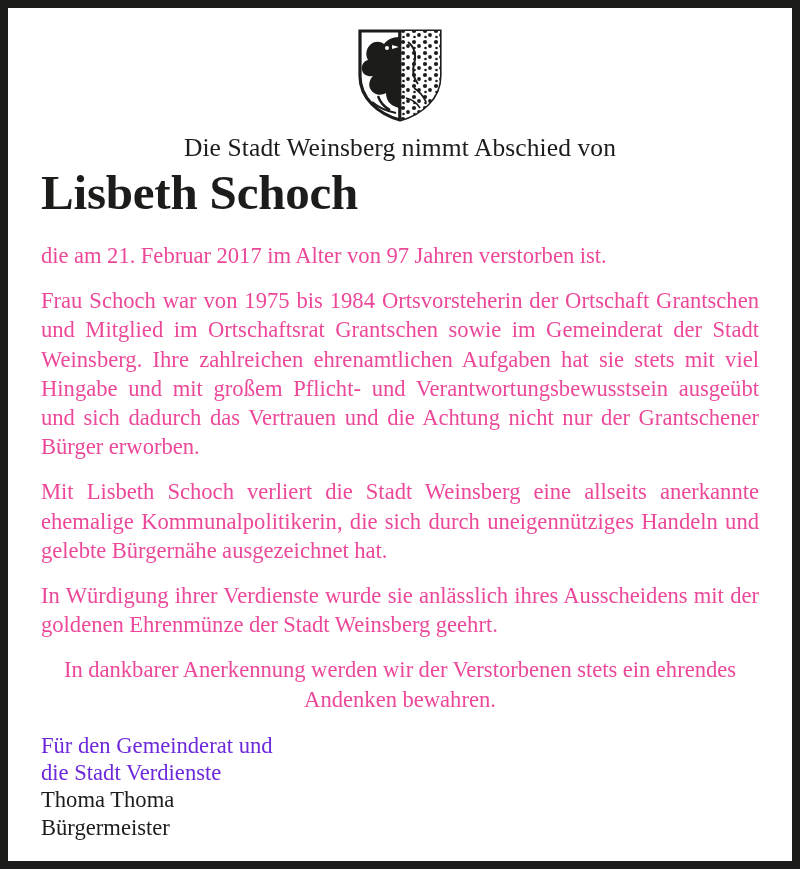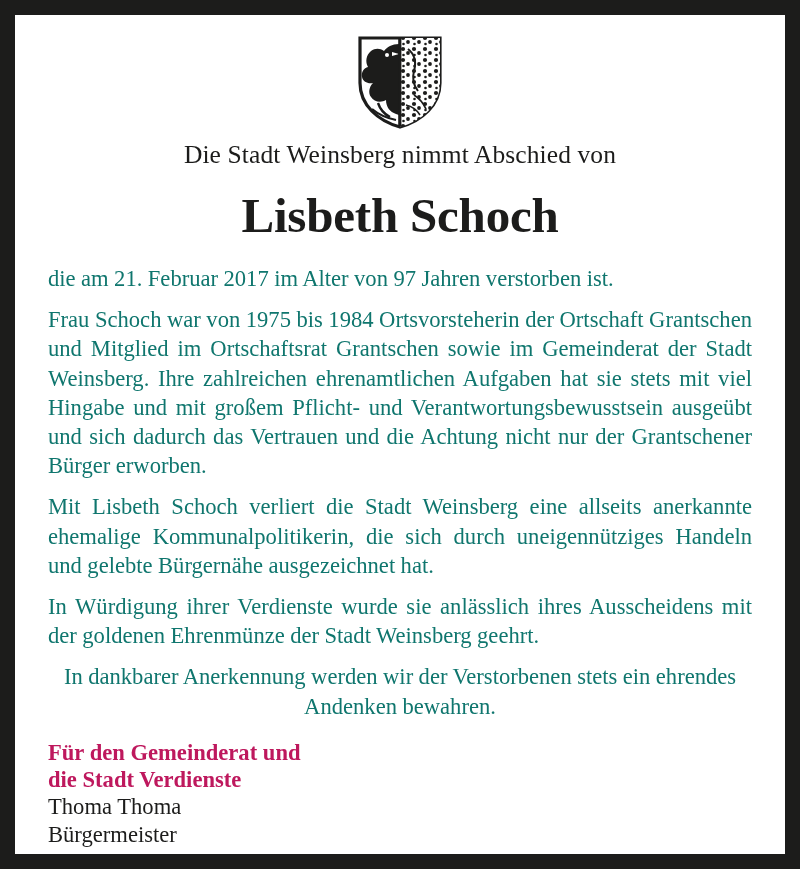--- a/index.html
+++ b/index.html
@@ -13,21 +13,21 @@
     font-family: "Liberation Serif", "DejaVu Serif", serif;
     overflow: hidden;
   }
 
   #notice {
     position: relative;
     box-sizing: border-box;
     width: 800px;
     height: 869px;
     background: #1c1c1b;
-    padding: 15px;
+    padding: 8px;
   }
 
   #paper {
     box-sizing: border-box;
     width: 100%;
     height: 100%;
     background: #ffffff;
     padding: 14px 33px 0 33px;
     position: relative;
   }
@@ -47,61 +47,60 @@
   
   .lede {
     text-align: center;
     font-size: 25.5px;
     line-height: 1.1;
     color: #1c1c1b;
     letter-spacing: 0.1px;
     margin-top: 2px;
   }
   .deceased-name {
-    text-align: center;
     font-size: 49px;
     font-weight: bold;
     line-height: 1.1;
     color: #1c1c1b;
-    margin-top: 20px;
+    margin-top: 4px;
     letter-spacing: -0.2px;
   }
 
   
   .body-block {
     margin-top: 21px;
   }
   .para {
     font-size: 22.6px;
     line-height: 29.2px;
-    color: #0f766e;
+    color: #ec4899;
     text-align: justify;
-    margin: 4px 0 12px 0;
+    margin: 16px 0 12px 0;
     -webkit-hyphens: none;
     hyphens: none;
     word-spacing: -0.2px;
   }
   .para:last-child { margin-bottom: 0; }
   .para.tight { text-align: center; }
 
   
   .signatures {
     display: flex;
     margin-top: 18px;
   }
   .sig-col {
     flex: 0 0 50%;
     box-sizing: border-box;
   }
   .sig-col.right { padding-left: 39px; }
   .sig-title {
     font-size: 22.6px;
     line-height: 27px;
-    font-weight: bold;
-    color: #be185d;
+    font-weight: normal;
+    color: #6d28d9;
   }
   .sig-name {
     font-size: 22.6px;
     line-height: 28px;
     color: #1c1c1b;
   }
   .sig-role {
     font-size: 22.6px;
     line-height: 28px;
     color: #1c1c1b;

